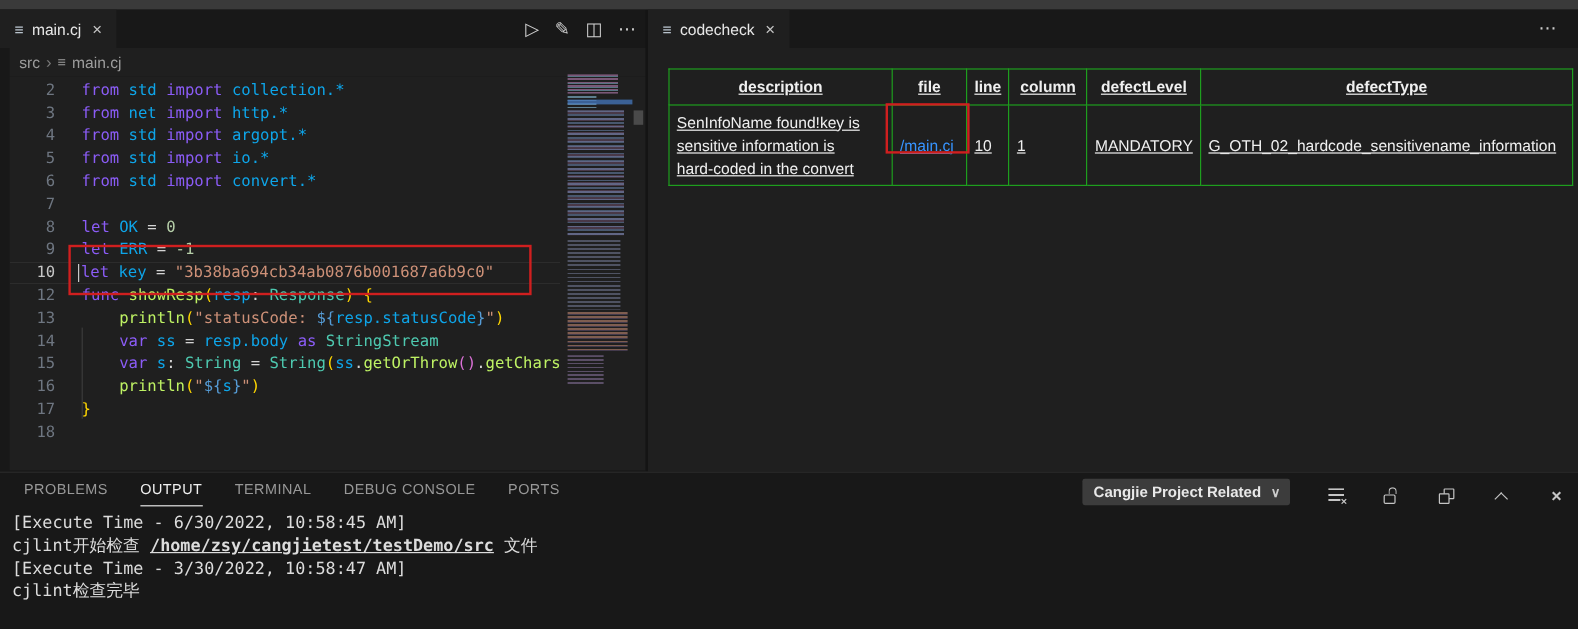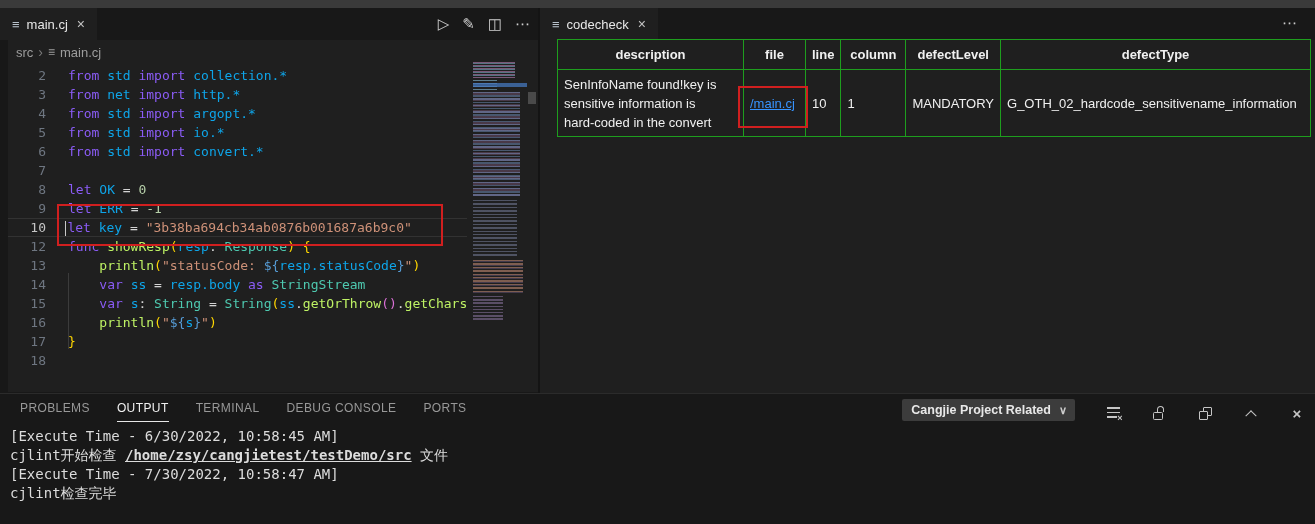--- a/index.html
+++ b/index.html
@@ -51,21 +51,21 @@
   .mseg4 { top:140px; width:44px; height:58px; background:repeating-linear-gradient(180deg, rgba(150,160,200,.4) 0 1.4px, transparent 1.4px 3.4px); }
   .mseg5 { top:200px; width:50px; height:34px; background:repeating-linear-gradient(180deg, rgba(206,145,120,.55) 0 1.4px, rgba(150,120,180,.3) 1.4px 2.2px, transparent 2.2px 3.4px); }
   .mseg6 { top:236px; width:30px; height:24px; background:repeating-linear-gradient(180deg, rgba(180,150,210,.4) 0 1.3px, transparent 1.3px 3.2px); }
   .vscroll { position:absolute; left:528px; top:92px; width:8px; height:12px; background:#4a4a4a; cursor:pointer; }
 
   
   .group-divider { position:absolute; left:538px; top:8px; width:2px; height:385px; background:#141414; }
 
   
   .right-bg { position:absolute; left:540px; top:40px; width:775px; height:353px; background:#1f1f1f; }
-  .check-table { position:absolute; left:557px; top:39px; border-collapse:collapse; font-size:13px; color:#f0f0f0; }
+  .check-table { position:absolute; left:557px; top:57px; border-collapse:collapse; font-size:13px; color:#f0f0f0;text-decoration:underline; }
   .check-table th, .check-table td { border:1px solid #1e9e1e; background:#1f1f1f; vertical-align:middle; }
   .check-table th { font-weight:bold; text-align:center; height:30px; padding:0 6px; }
   .check-table td { height:67px; padding:2px 6px; text-align:left; }
   .desc-line { line-height:19px; }
   .file-link { color:#3794ff; text-decoration:underline; cursor:pointer; }
 
   
   .redbox { position:absolute; border:2.5px solid #d01f1f; z-index:30; pointer-events:none; }
   .redbox.editor { left:57px; top:204px; width:386px; height:42px; }
   .redbox.table  { left:738px; top:86px; width:70px; height:42px; }
@@ -203,21 +203,21 @@
     <div class="panel-tabs">
         <span class="ptab">PROBLEMS</span>
         <span class="ptab active">OUTPUT</span>
         <span class="ptab">TERMINAL</span>
         <span class="ptab">DEBUG CONSOLE</span>
         <span class="ptab">PORTS</span>
       </div>
 
     <div class="output"><span>[Execute Time - 6/30/2022, 10:58:45 AM]</span>
 <span>cjlint开始检查 </span><span class="out-link">/home/zsy/cangjietest/testDemo/src</span><span> 文件</span>
-<span>[Execute Time - 7/30/2022, 10:58:47 AM]</span>
+<span>[Execute Time - 3/30/2022, 10:58:47 AM]</span>
 <span>cjlint检查完毕</span></div>
 
     <div class="panel-actions">
       <div class="scope-select">
         <span>Cangjie Project Related</span>
         <span class="chev">∨</span>
       </div>
       <span class="pa-icon">
           <span class="ic-clear">
             <i>×</i>

